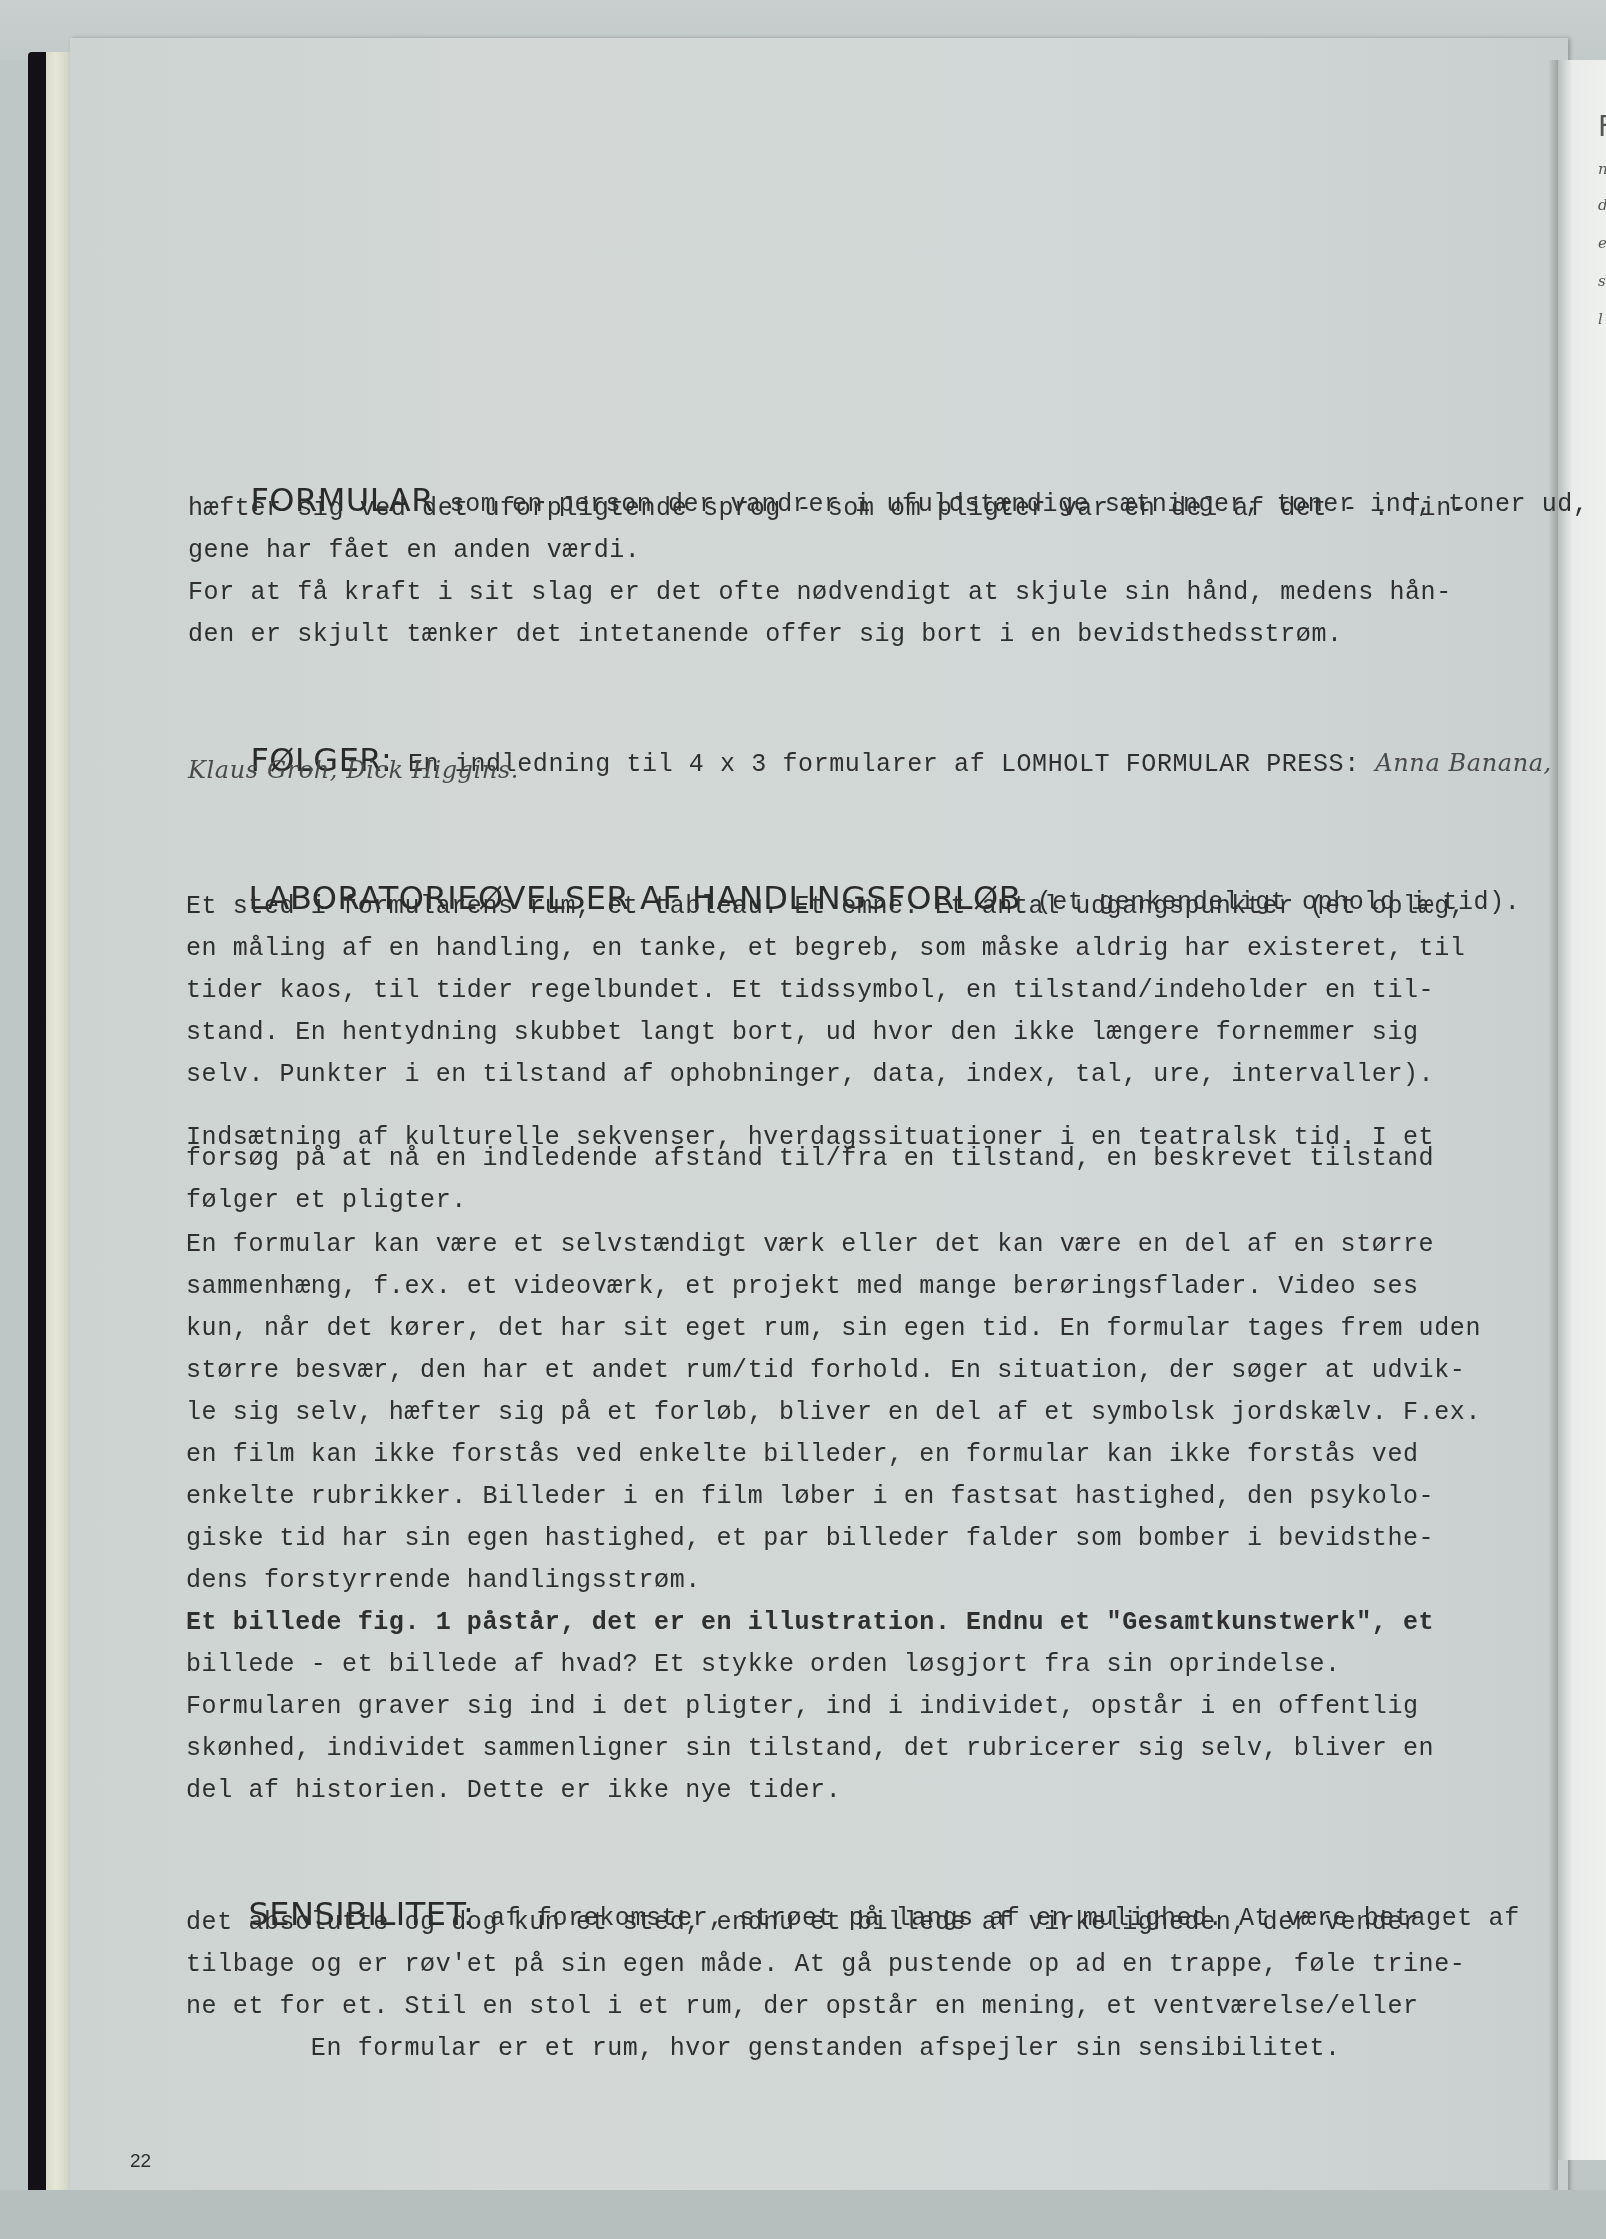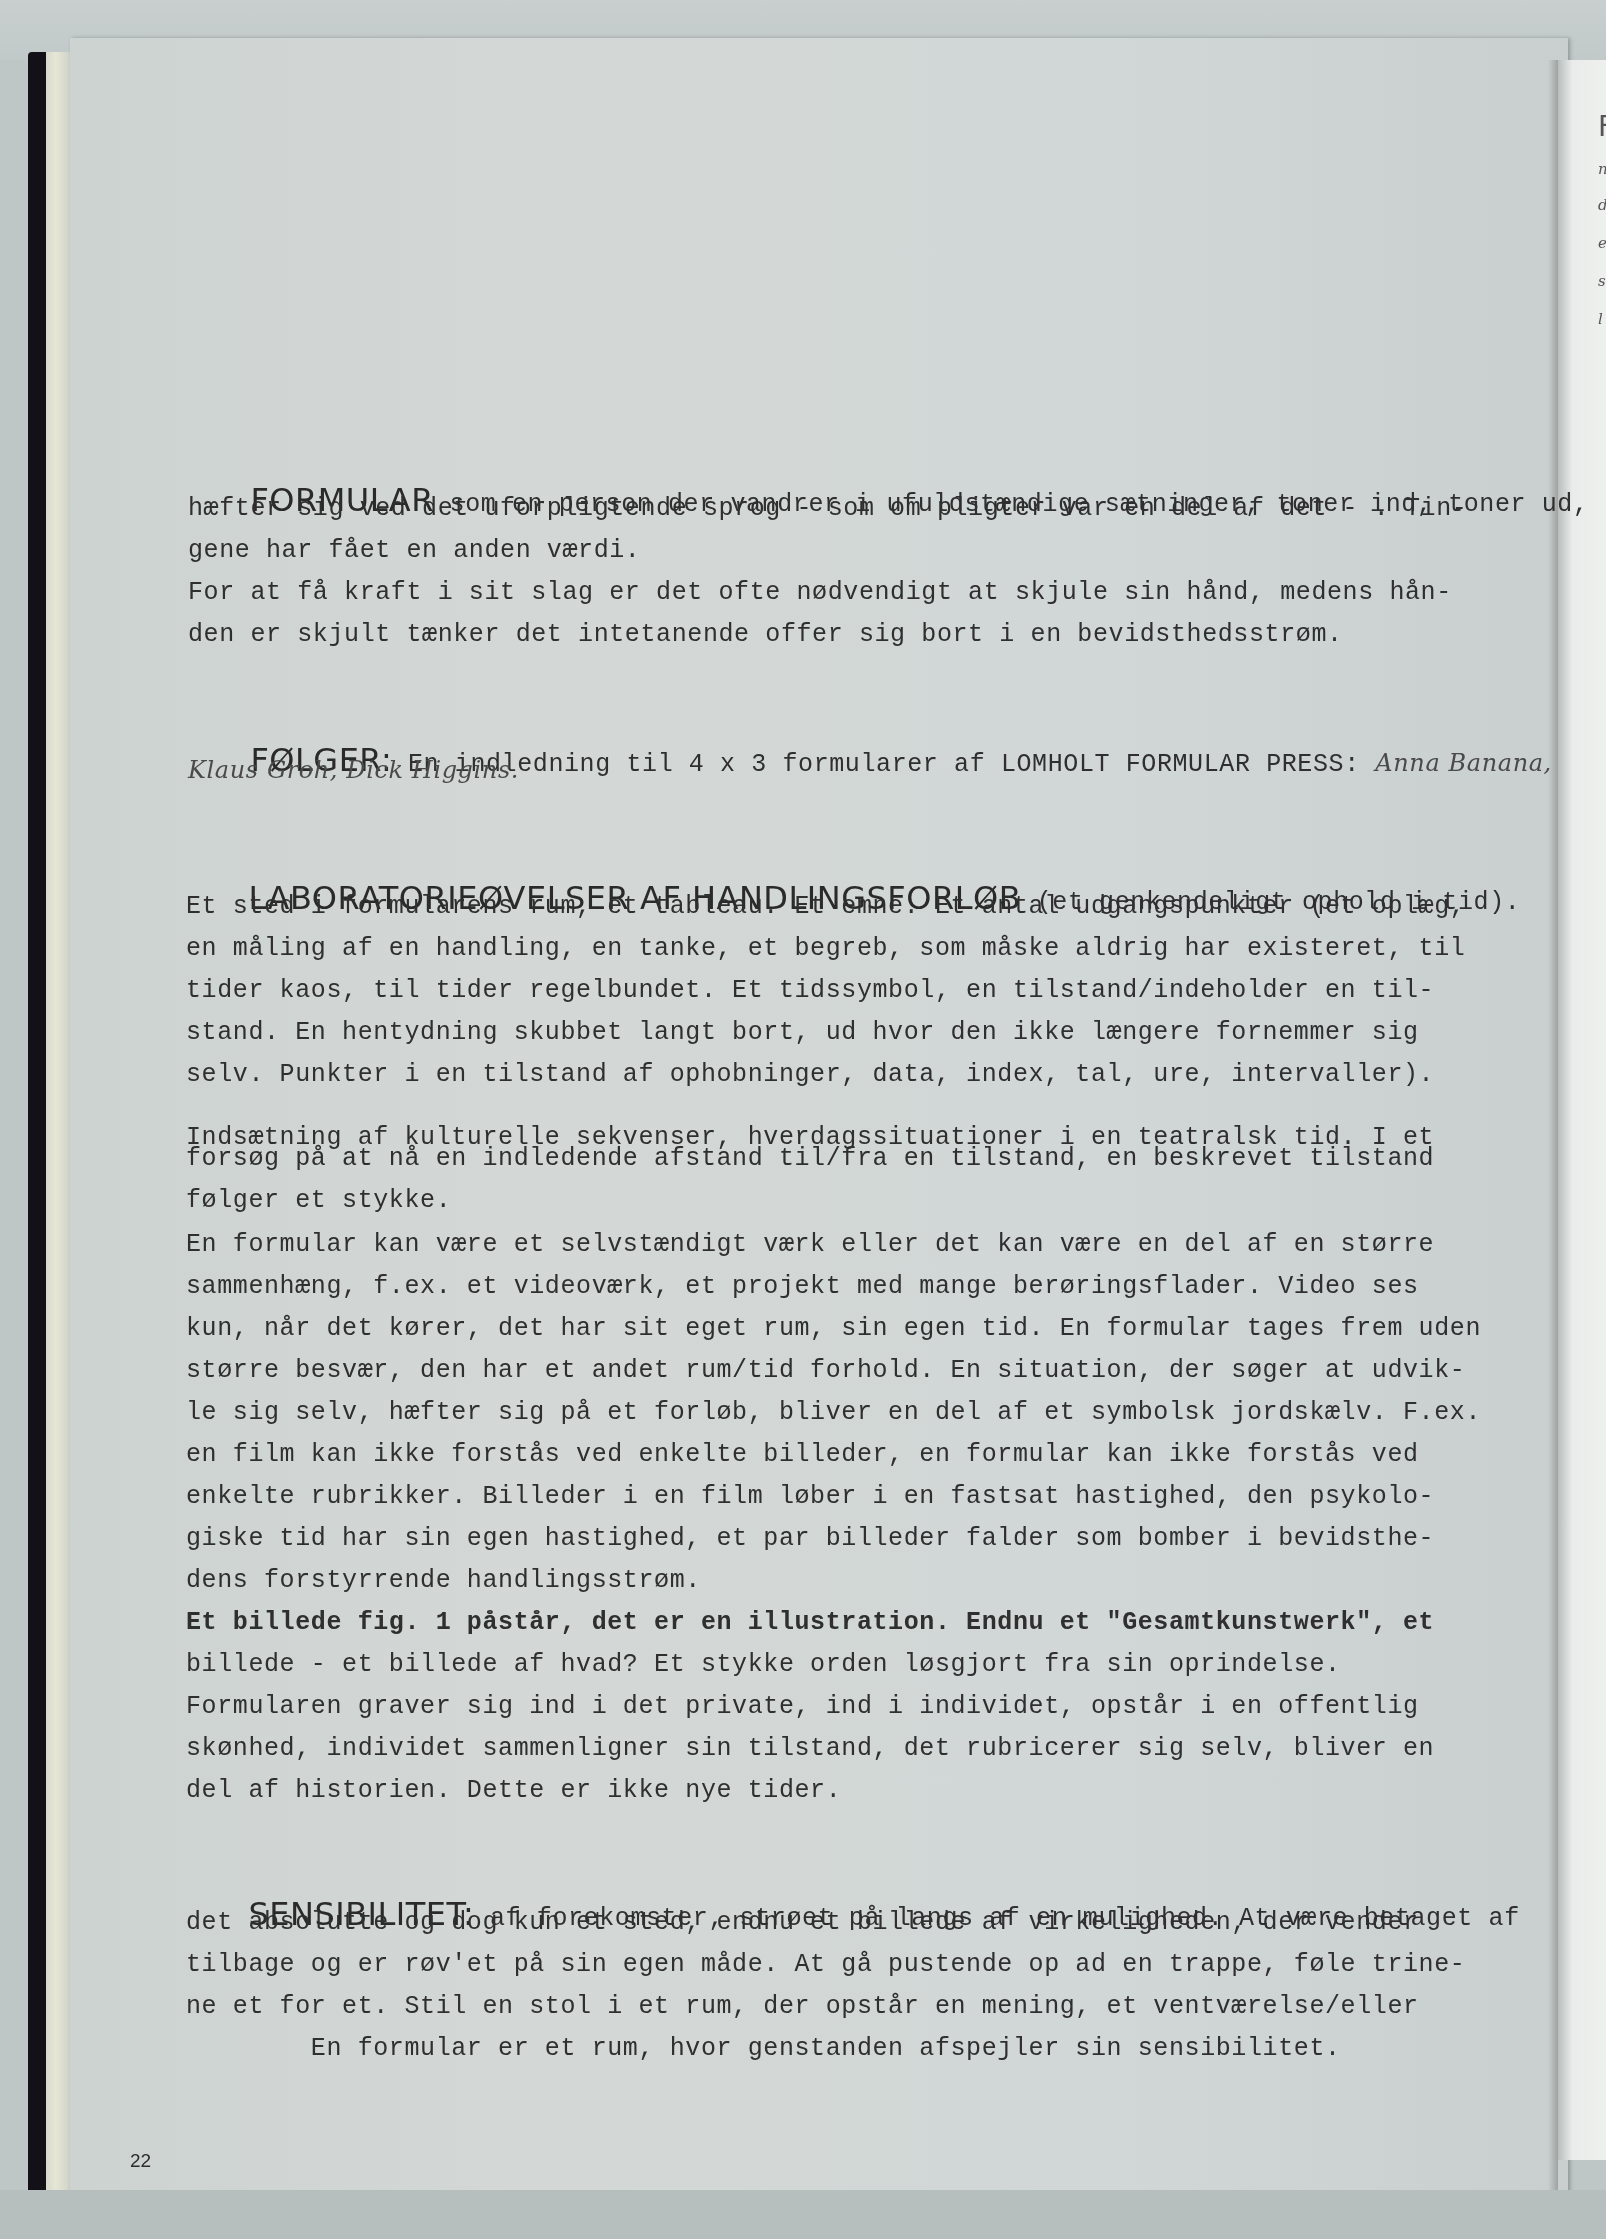--- a/index.html
+++ b/index.html
@@ -101,33 +101,33 @@
   <div class="line" style="left:186px; top:850px;">
     <span class="heading-word">LABORATORIEØVELSER AF HANDLINGSFORLØB</span><span> (et genkendeligt ophold i tid).</span>
   </div>
   <div class="line" style="left:186px; top:892px;">Et sted i formularens rum, et tableau. Et emne. Et antal udgangspunkter (et oplæg,</div>
   <div class="line" style="left:186px; top:934px;">en måling af en handling, en tanke, et begreb, som måske aldrig har existeret, til</div>
   <div class="line" style="left:186px; top:976px;">tider kaos, til tider regelbundet. Et tidssymbol, en tilstand/indeholder en til-</div>
   <div class="line" style="left:186px; top:1018px;">stand. En hentydning skubbet langt bort, ud hvor den ikke længere fornemmer sig</div>
   <div class="line" style="left:186px; top:1060px;">selv. Punkter i en tilstand af ophobninger, data, index, tal, ure, intervaller).</div>
   <div class="line" style="left:186px; top:1123px;font-family:Liberation Mono, monospace;">Indsætning af kulturelle sekvenser, hverdagssituationer i en teatralsk tid. I et</div>
   <div class="line" style="left:186px; top:1144px;">forsøg på at nå en indledende afstand til/fra en tilstand, en beskrevet tilstand</div>
-  <div class="line" style="left:186px; top:1186px;">følger et stykke.</div>
+  <div class="line" style="left:186px; top:1186px;">følger et pligter.</div>
   <div class="line" style="left:186px; top:1230px;">En formular kan være et selvstændigt værk eller det kan være en del af en større</div>
   <div class="line" style="left:186px; top:1272px;">sammenhæng, f.ex. et videoværk, et projekt med mange berøringsflader. Video ses</div>
   <div class="line" style="left:186px; top:1314px;">kun, når det kører, det har sit eget rum, sin egen tid. En formular tages frem uden</div>
   <div class="line" style="left:186px; top:1356px;">større besvær, den har et andet rum/tid forhold. En situation, der søger at udvik-</div>
   <div class="line" style="left:186px; top:1398px;">le sig selv, hæfter sig på et forløb, bliver en del af et symbolsk jordskælv. F.ex.</div>
   <div class="line" style="left:186px; top:1440px;">en film kan ikke forstås ved enkelte billeder, en formular kan ikke forstås ved</div>
   <div class="line" style="left:186px; top:1482px;">enkelte rubrikker. Billeder i en film løber i en fastsat hastighed, den psykolo-</div>
   <div class="line" style="left:186px; top:1524px;">giske tid har sin egen hastighed, et par billeder falder som bomber i bevidsthe-</div>
   <div class="line" style="left:186px; top:1566px;">dens forstyrrende handlingsstrøm.</div>
   <div class="line" style="left:186px; top:1608px;font-weight:bold;">Et billede fig. 1 påstår, det er en illustration. Endnu et "Gesamtkunstwerk", et</div>
   <div class="line" style="left:186px; top:1650px;">billede - et billede af hvad? Et stykke orden løsgjort fra sin oprindelse.</div>
-  <div class="line" style="left:186px; top:1692px;">Formularen graver sig ind i det private, ind i individet, opstår i en offentlig</div>
+  <div class="line" style="left:186px; top:1692px;">Formularen graver sig ind i det pligter, ind i individet, opstår i en offentlig</div>
   <div class="line" style="left:186px; top:1734px;">skønhed, individet sammenligner sin tilstand, det rubricerer sig selv, bliver en</div>
   <div class="line" style="left:186px; top:1776px;">del af historien. Dette er ikke nye tider.</div>
 </div>
 
 <div>
   <div class="line" style="left:186px; top:1866px;">
     <span class="heading-word">SENSIBILITET:</span><span> af forekomster, strøet på langs af en mulighed. At være betaget af</span>
   </div>
   <div class="line" style="left:186px; top:1908px;">det absolutte og dog kun et sted, endnu et billede af virkeligheden, der vender</div>
   <div class="line" style="left:186px; top:1950px;">tilbage og er røv'et på sin egen måde. At gå pustende op ad en trappe, føle trine-</div>

